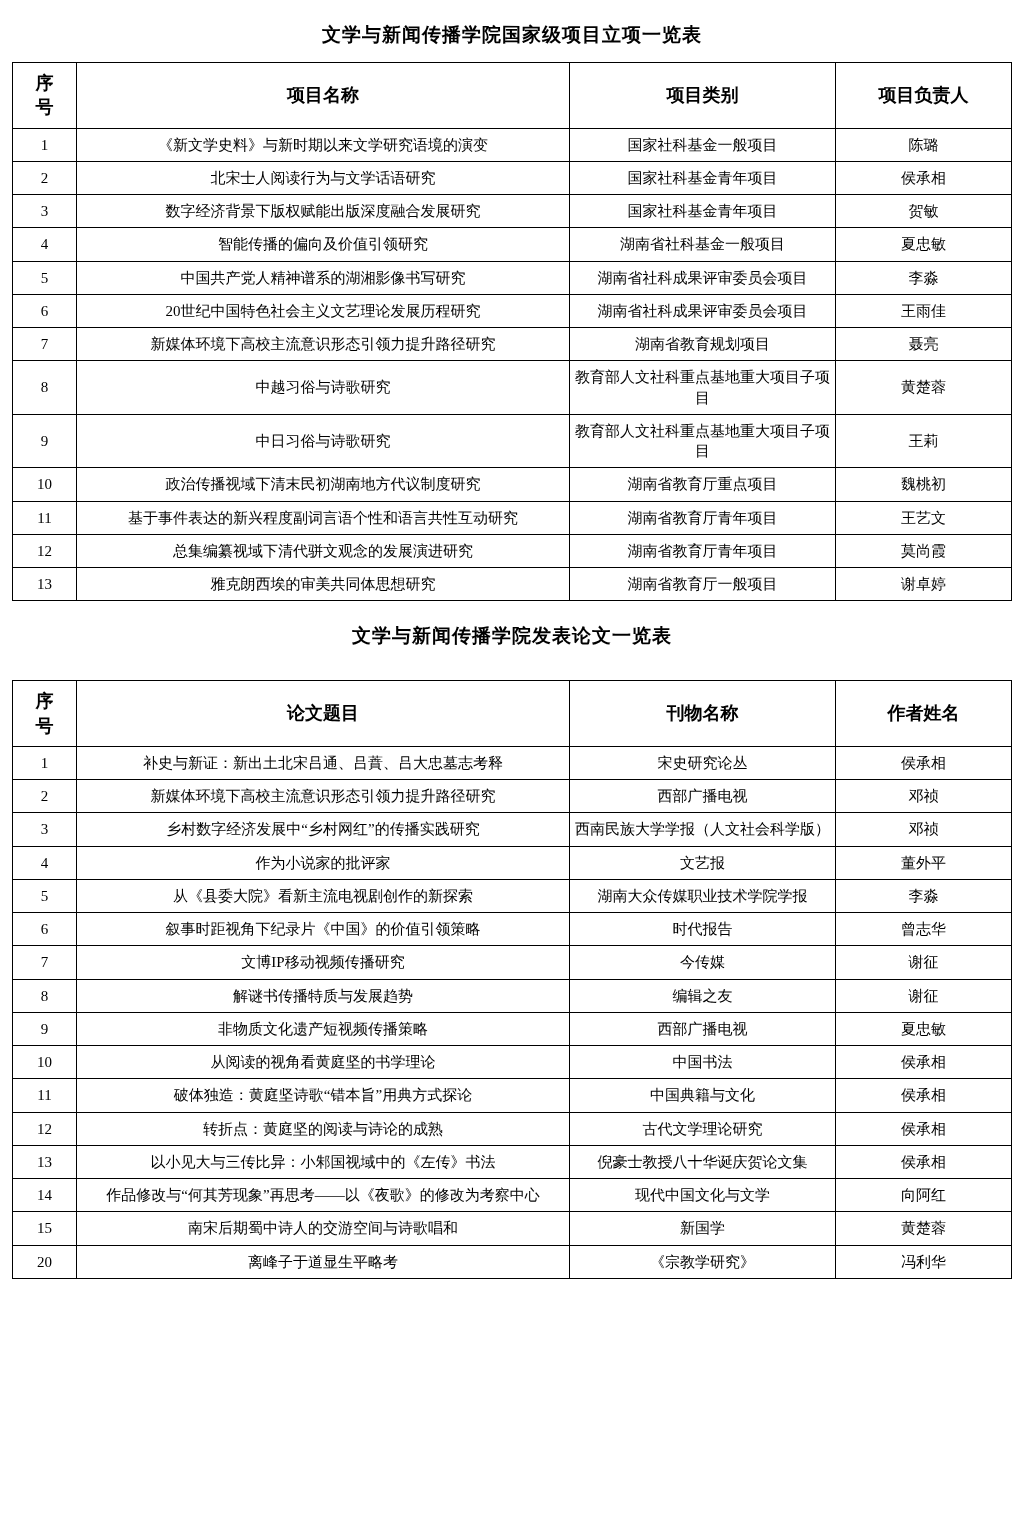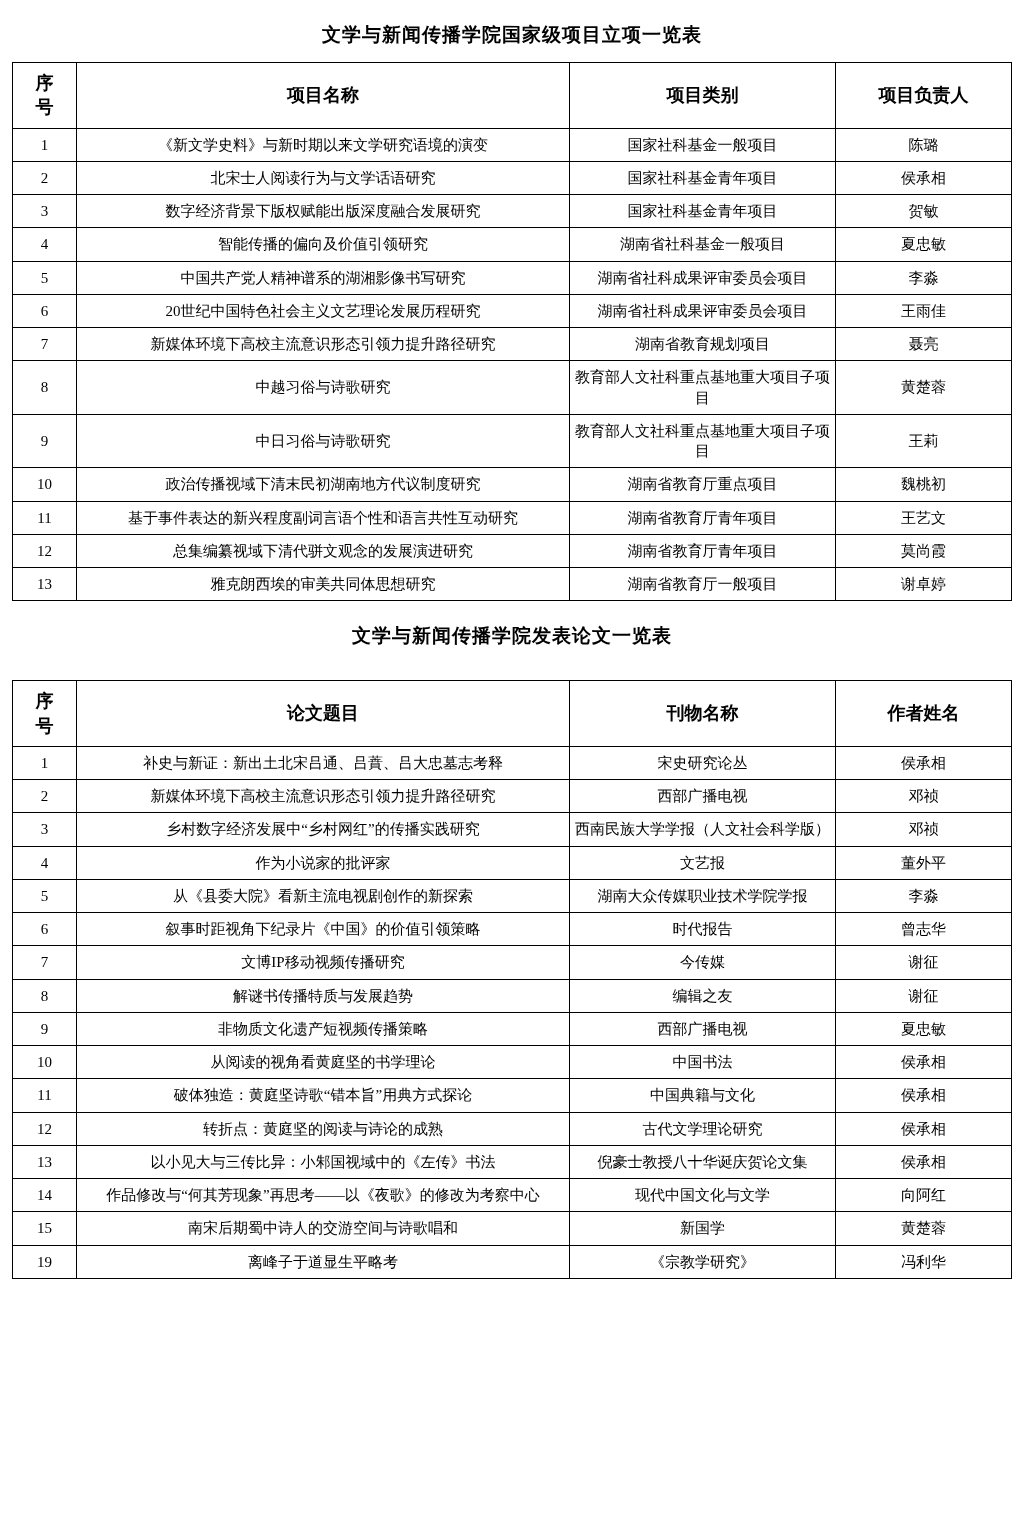--- a/index.html
+++ b/index.html
@@ -269,21 +269,21 @@
         <td>现代中国文化与文学</td>
         <td>向阿红</td>
       </tr>
       <tr>
         <td class="cell-seq">15</td>
         <td>南宋后期蜀中诗人的交游空间与诗歌唱和</td>
         <td>新国学</td>
         <td>黄楚蓉</td>
       </tr>
       <tr>
-        <td class="cell-seq">19</td>
+        <td class="cell-seq">20</td>
         <td>离峰子于道显生平略考</td>
         <td>《宗教学研究》</td>
         <td>冯利华</td>
       </tr>
     </tbody>
   </table>
 
 </div>
 
 </body></html>

